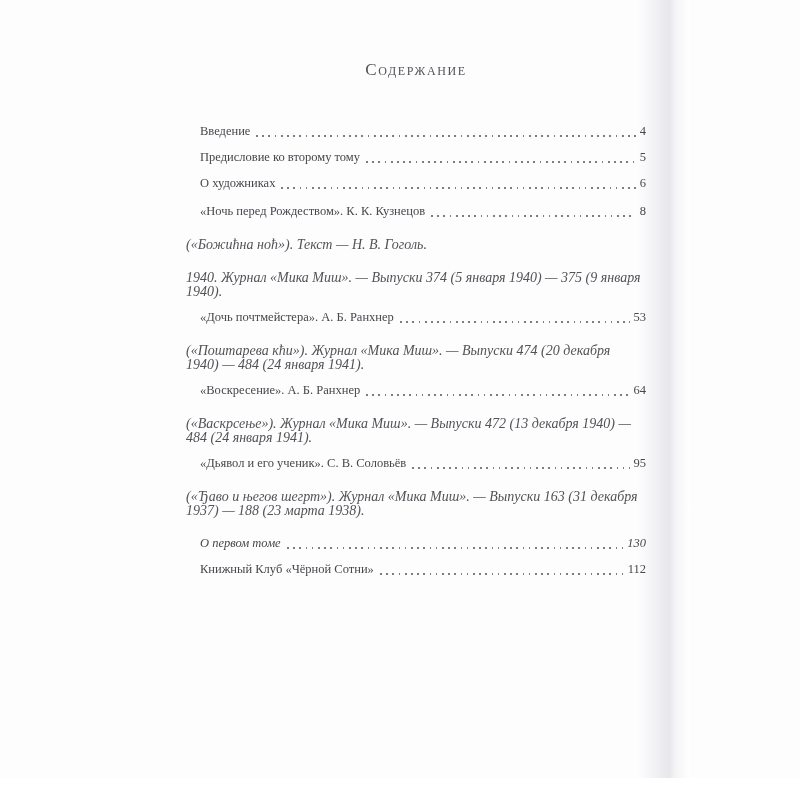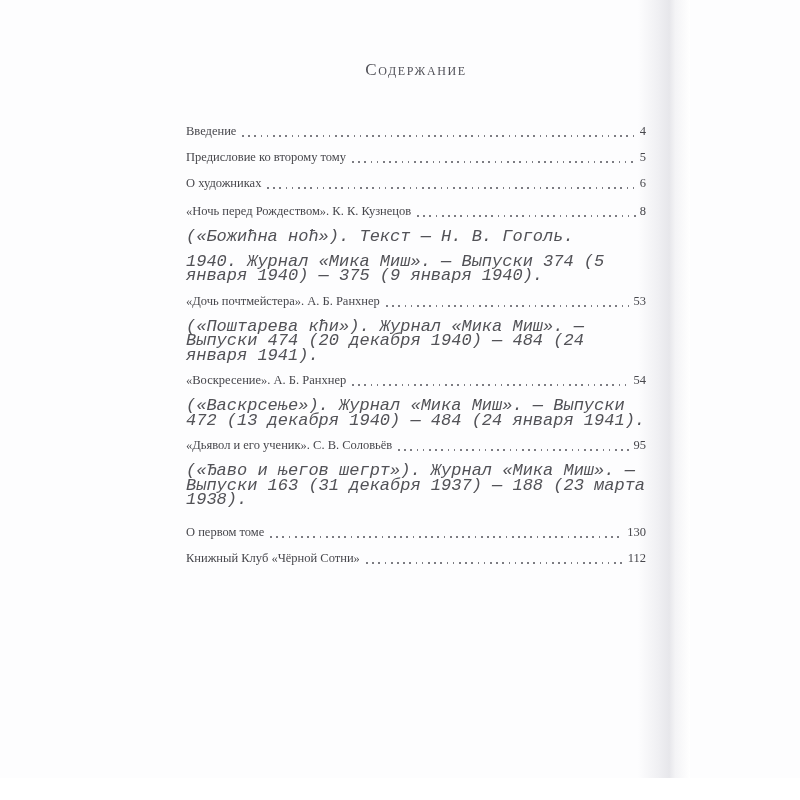--- a/index.html
+++ b/index.html
@@ -39,46 +39,46 @@
     text-align: center;
     font-variant: small-caps;
     font-size: 17px;
     letter-spacing: 1.6px;
     color: #515158;
     margin: 0 0 43px 0;
     font-weight: 400;
   }
   .entry { margin-bottom: 9px; }
   .gap { margin-top: 11px; }
-  .biggap { margin-top: 16px; }
+  .biggap { margin-top: 16px; font-style: italic; }
   .row {
     display: flex;
     align-items: center;
     font-size: 12.5px;
     line-height: 17px;
     color: #47474c;
+    margin-left: 14px;
   }
   .t { white-space: nowrap; }
   .leader {
     flex: 1;
     height: 2px;
     margin: 0 4px 3px 6px;
     align-self: flex-end;
     background: repeating-linear-gradient(to right,
       #7c7c82 0, #7c7c82 1.7px,
       transparent 1.7px, transparent 6.2px);
   }
   .pg { white-space: nowrap; }
   .note {
     font-style: italic;
-    font-size: 17px;
+    font-size: 14px;
     line-height: 14.5px;
     color: #525257;
-    margin-top: 10px;
-    font-family: Liberation Mono, monospace;
+    margin-top: 18px;
   }
 </style>
 </head>
 <body>
 
 <div class="photo">
   <div class="page-edge"></div>
 
   <div class="content">
     <h1 class="toc-title">Содержание</h1>
@@ -125,21 +125,21 @@
         <span class="leader"></span>
         <span class="pg">53</span>
       </div>
       <div class="note">(«Поштарева кћи»). Журнал «Мика Миш». — Выпуски 474 (20 декабря 1940) — 484 (24 января 1941).</div>
     </div>
 
     <div class="entry">
       <div class="row">
         <span class="t">«Воскресение». А. Б. Ранхнер</span>
         <span class="leader"></span>
-        <span class="pg">54</span>
+        <span class="pg">64</span>
       </div>
       <div class="note">(«Васкрсење»). Журнал «Мика Миш». — Выпуски 472 (13 декабря 1940) — 484 (24 января 1941).</div>
     </div>
 
     <div class="entry">
       <div class="row">
         <span class="t">«Дьявол и его ученик». С. В. Соловьёв</span>
         <span class="leader"></span>
         <span class="pg">95</span>
       </div>

